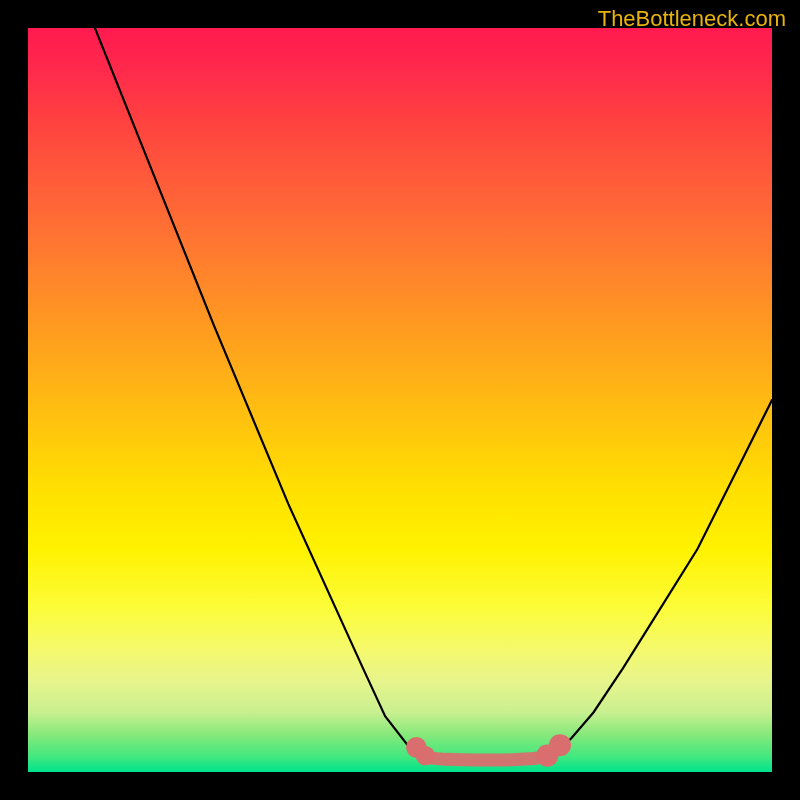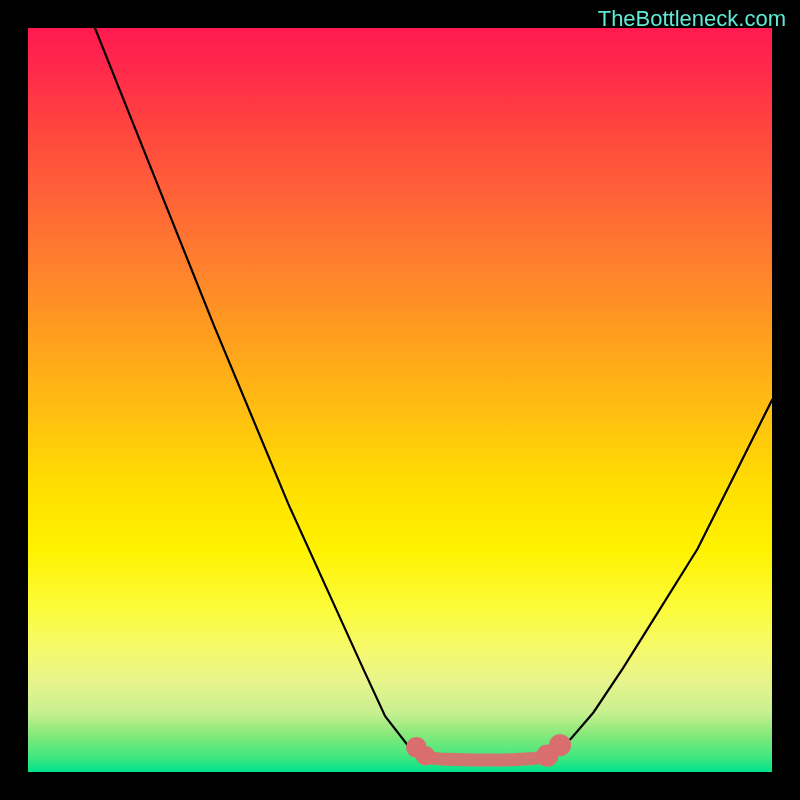--- a/index.html
+++ b/index.html
@@ -8,21 +8,21 @@
     background: #000;
     width: 800px;
     height: 800px;
     position: relative;
     font-family: Arial, sans-serif;
   }
   .watermark {
     position: absolute;
     top: 6px;
     right: 14px;
-    color: #5eead4;
+    color: #eab308;
     font-size: 22px;
     font-weight: 500;
     z-index: 10;
   }
   .plot-area {
     position: absolute;
     left: 28px;
     top: 28px;
     width: 744px;
     height: 744px;

